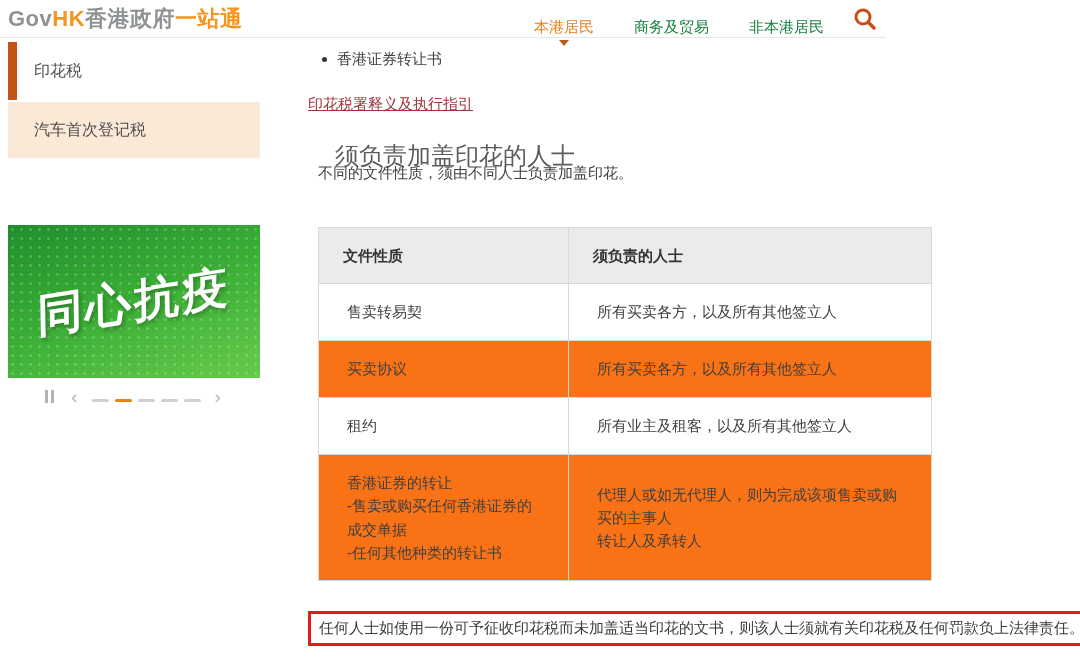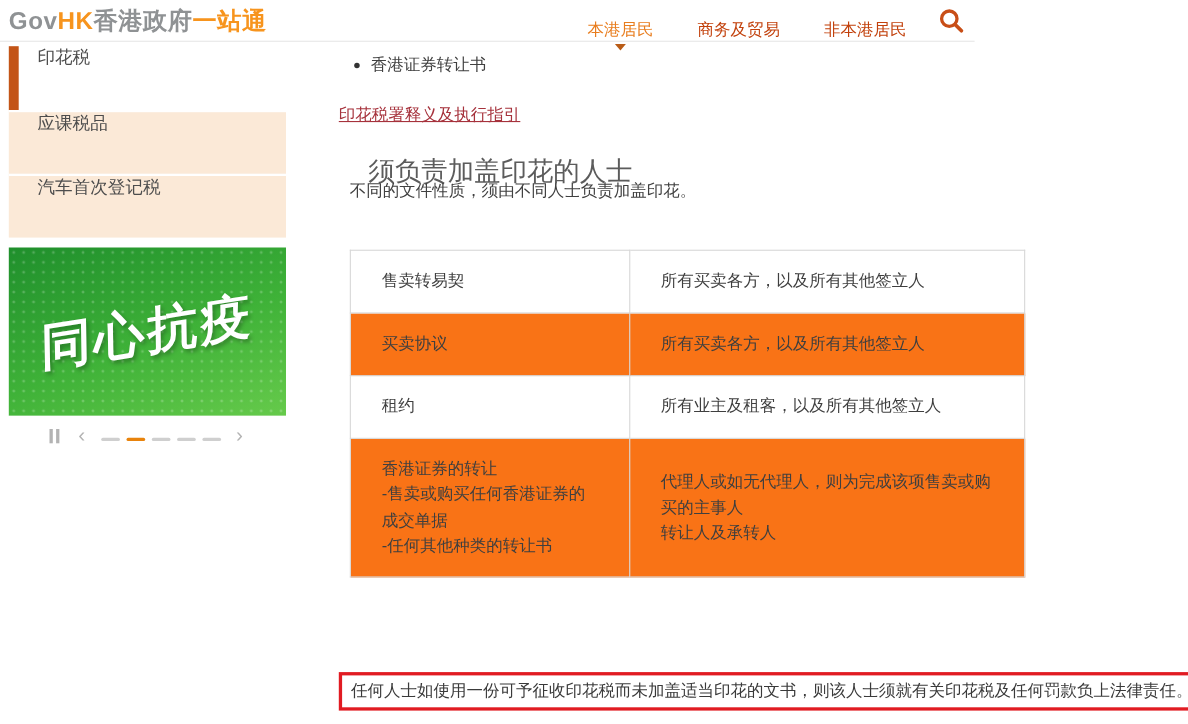--- a/index.html
+++ b/index.html
@@ -7,30 +7,30 @@
   .page {
     position:relative; width:1080px; height:658px; background:#fff; overflow:hidden;
     font-family:"Liberation Sans","DejaVu Sans",sans-serif; color:#3f3f3f;
   }
   
   .header { position:absolute; top:0; left:0; width:886px; height:38px; background:#fff; border-bottom:1px solid #e7e7e7; }
   .logo { position:absolute; left:8px; top:4px; font-size:22px; font-weight:700; letter-spacing:.5px; white-space:nowrap; }
   .logo .gray { color:#8f9294; }
   .logo .orange { color:#f7941d; }
   .nav { position:absolute; right:62px; top:8px; height:38px; display:flex; align-items:center; gap:40px; }
-  .nav-item { font-size:15px; color:#c2410c; cursor:pointer; position:relative; }
+  .nav-item { font-size:15px; color:#15803d; cursor:pointer; position:relative; }
   .nav-item.active { color:#e87d1e; }
   .nav-item.active .tri {
     position:absolute; left:50%; bottom:-9px; transform:translateX(-50%);
     width:0; height:0; border-left:5px solid transparent; border-right:5px solid transparent; border-top:6px solid #b95c17;
   }
   .search-btn { position:absolute; right:8px; top:6px; width:26px; height:26px; cursor:pointer; }
   
   .sidebar { position:absolute; left:8px; top:42px; width:252px; }
-  .side-item { height:58px; display:flex; align-items:flex-start; font-size:16px; color:#4d4d4d; cursor:pointer; background:#fbe9d7; border-top:2px solid #fff; padding-left:26px; }
+  .side-item { height:58px; display:flex; align-items:center; font-size:16px; color:#4d4d4d; cursor:pointer; background:#fbe9d7; border-top:2px solid #fff; padding-left:26px; }
   .side-item.active { background:#fff; border-top:none; border-left:9px solid #c35417; padding-left:17px; }
   .banner { position:absolute; left:8px; top:225px; width:252px; height:153px; cursor:pointer; overflow:hidden;
     background-image: radial-gradient(circle, rgba(255,255,255,.22) 1px, transparent 1.6px),
                       linear-gradient(160deg,#1f8f2c 0%, #3fb238 55%, #66ca4b 100%);
     background-size: 9px 9px, 100% 100%;
     display:flex; align-items:center; justify-content:center;
   }
   .banner-text { color:#fff; font-size:46px; font-weight:800; letter-spacing:3px; white-space:nowrap;
     transform:rotate(-9deg) skewX(-8deg); text-shadow:2px 3px 4px rgba(0,0,0,.28); }
   .carousel { position:absolute; left:8px; top:378px; width:252px; height:37px; background:#fff;
@@ -84,23 +84,20 @@
         <line x1="16.5" y1="16.5" x2="22" y2="22" stroke="#c84e17" stroke-width="3.4" stroke-linecap="round"></line>
       </svg>
     </div>
   </div>
 
   <div class="sidebar">
     <div class="side-item active">
       <span>印花税</span>
     </div>
     <div class="side-item">
-      <span>应课税品</span>
-    </div>
-    <div class="side-item">
       <span>汽车首次登记税</span>
     </div>
   </div>
 
   <div class="banner">
     <div class="banner-text">同心抗疫</div>
   </div>
 
   <div class="carousel">
     <span class="pause">
@@ -118,20 +115,24 @@
   </div>
 
   <a class="doc-link">印花税署释义及执行指引</a>
 
   <h2 class="page-title">须负责加盖印花的人士</h2>
 
   <p class="intro">不同的文件性质，须由不同人士负责加盖印花。</p>
 
   <table class="duty-table">
     <tbody>
+        <tr>
+      <th class="col-doc">文件性质</th>
+      <th>须负责的人士</th>
+    </tr>
     <tr class="row-odd r1">
       <td>售卖转易契</td>
       <td>所有买卖各方，以及所有其他签立人</td>
     </tr>
     <tr class="row-even r2">
       <td>买卖协议</td>
       <td>所有买卖各方，以及所有其他签立人</td>
     </tr>
     <tr class="row-odd r3">
       <td>租约</td>

